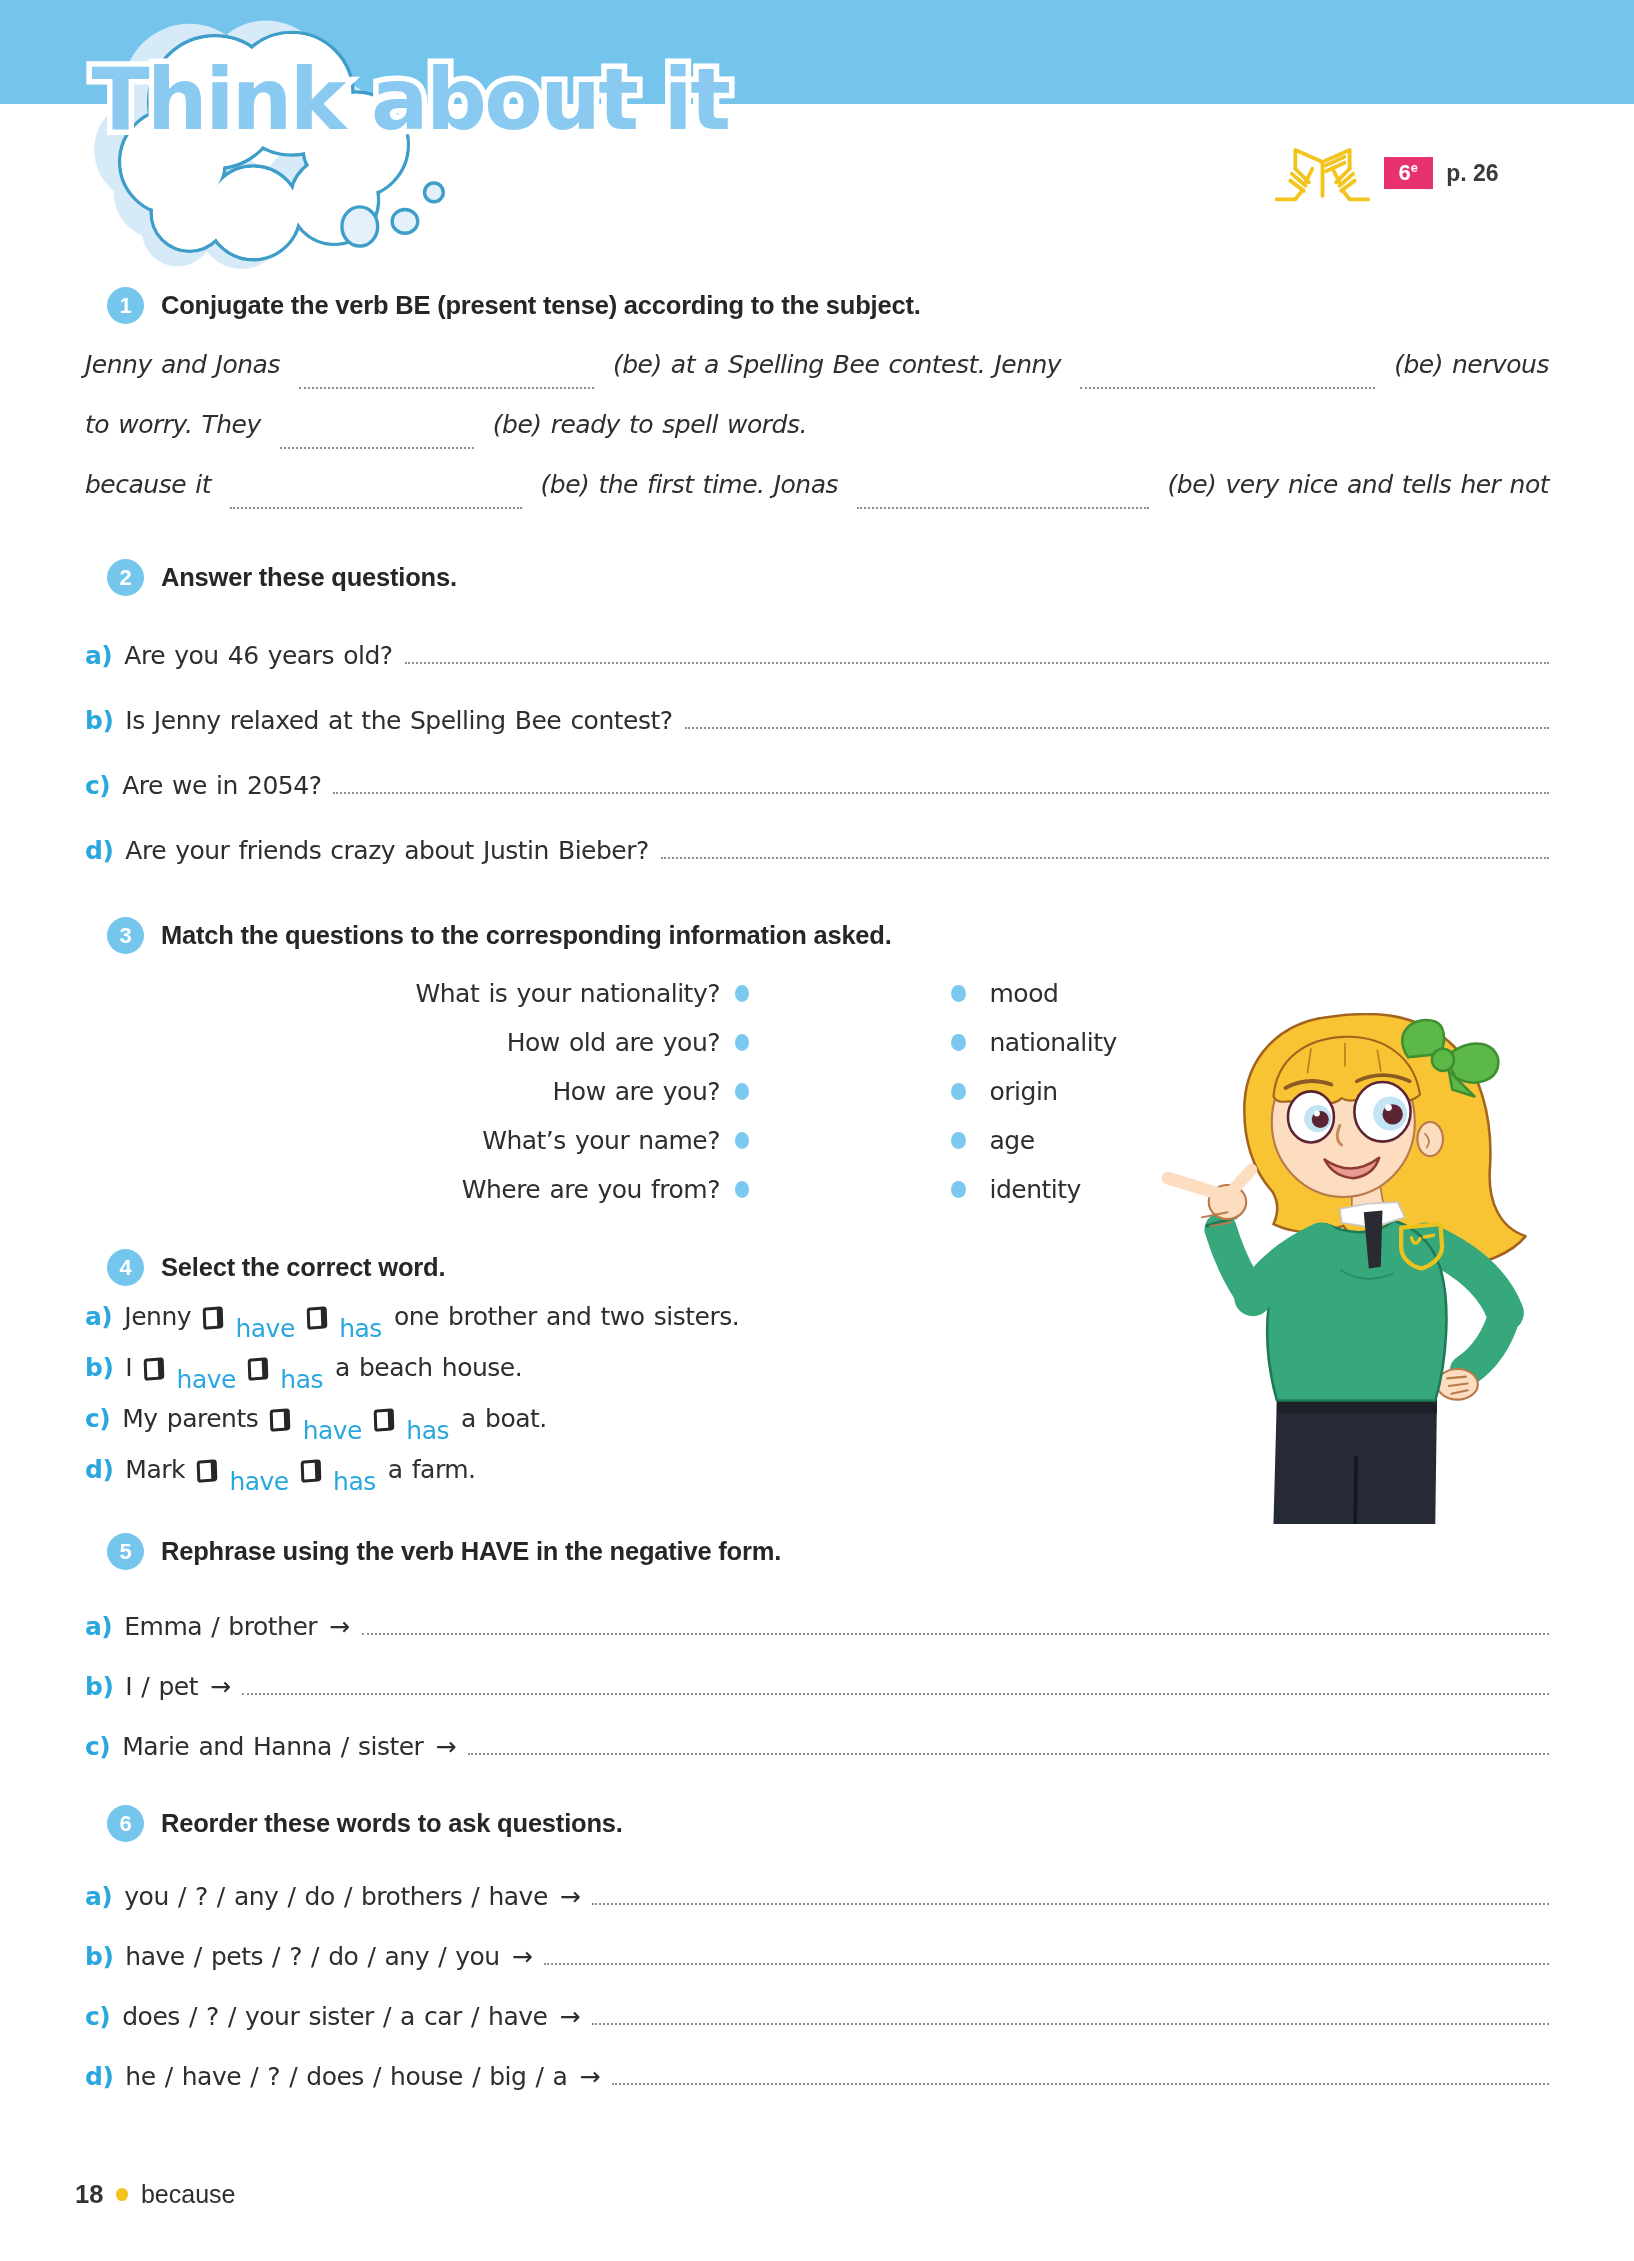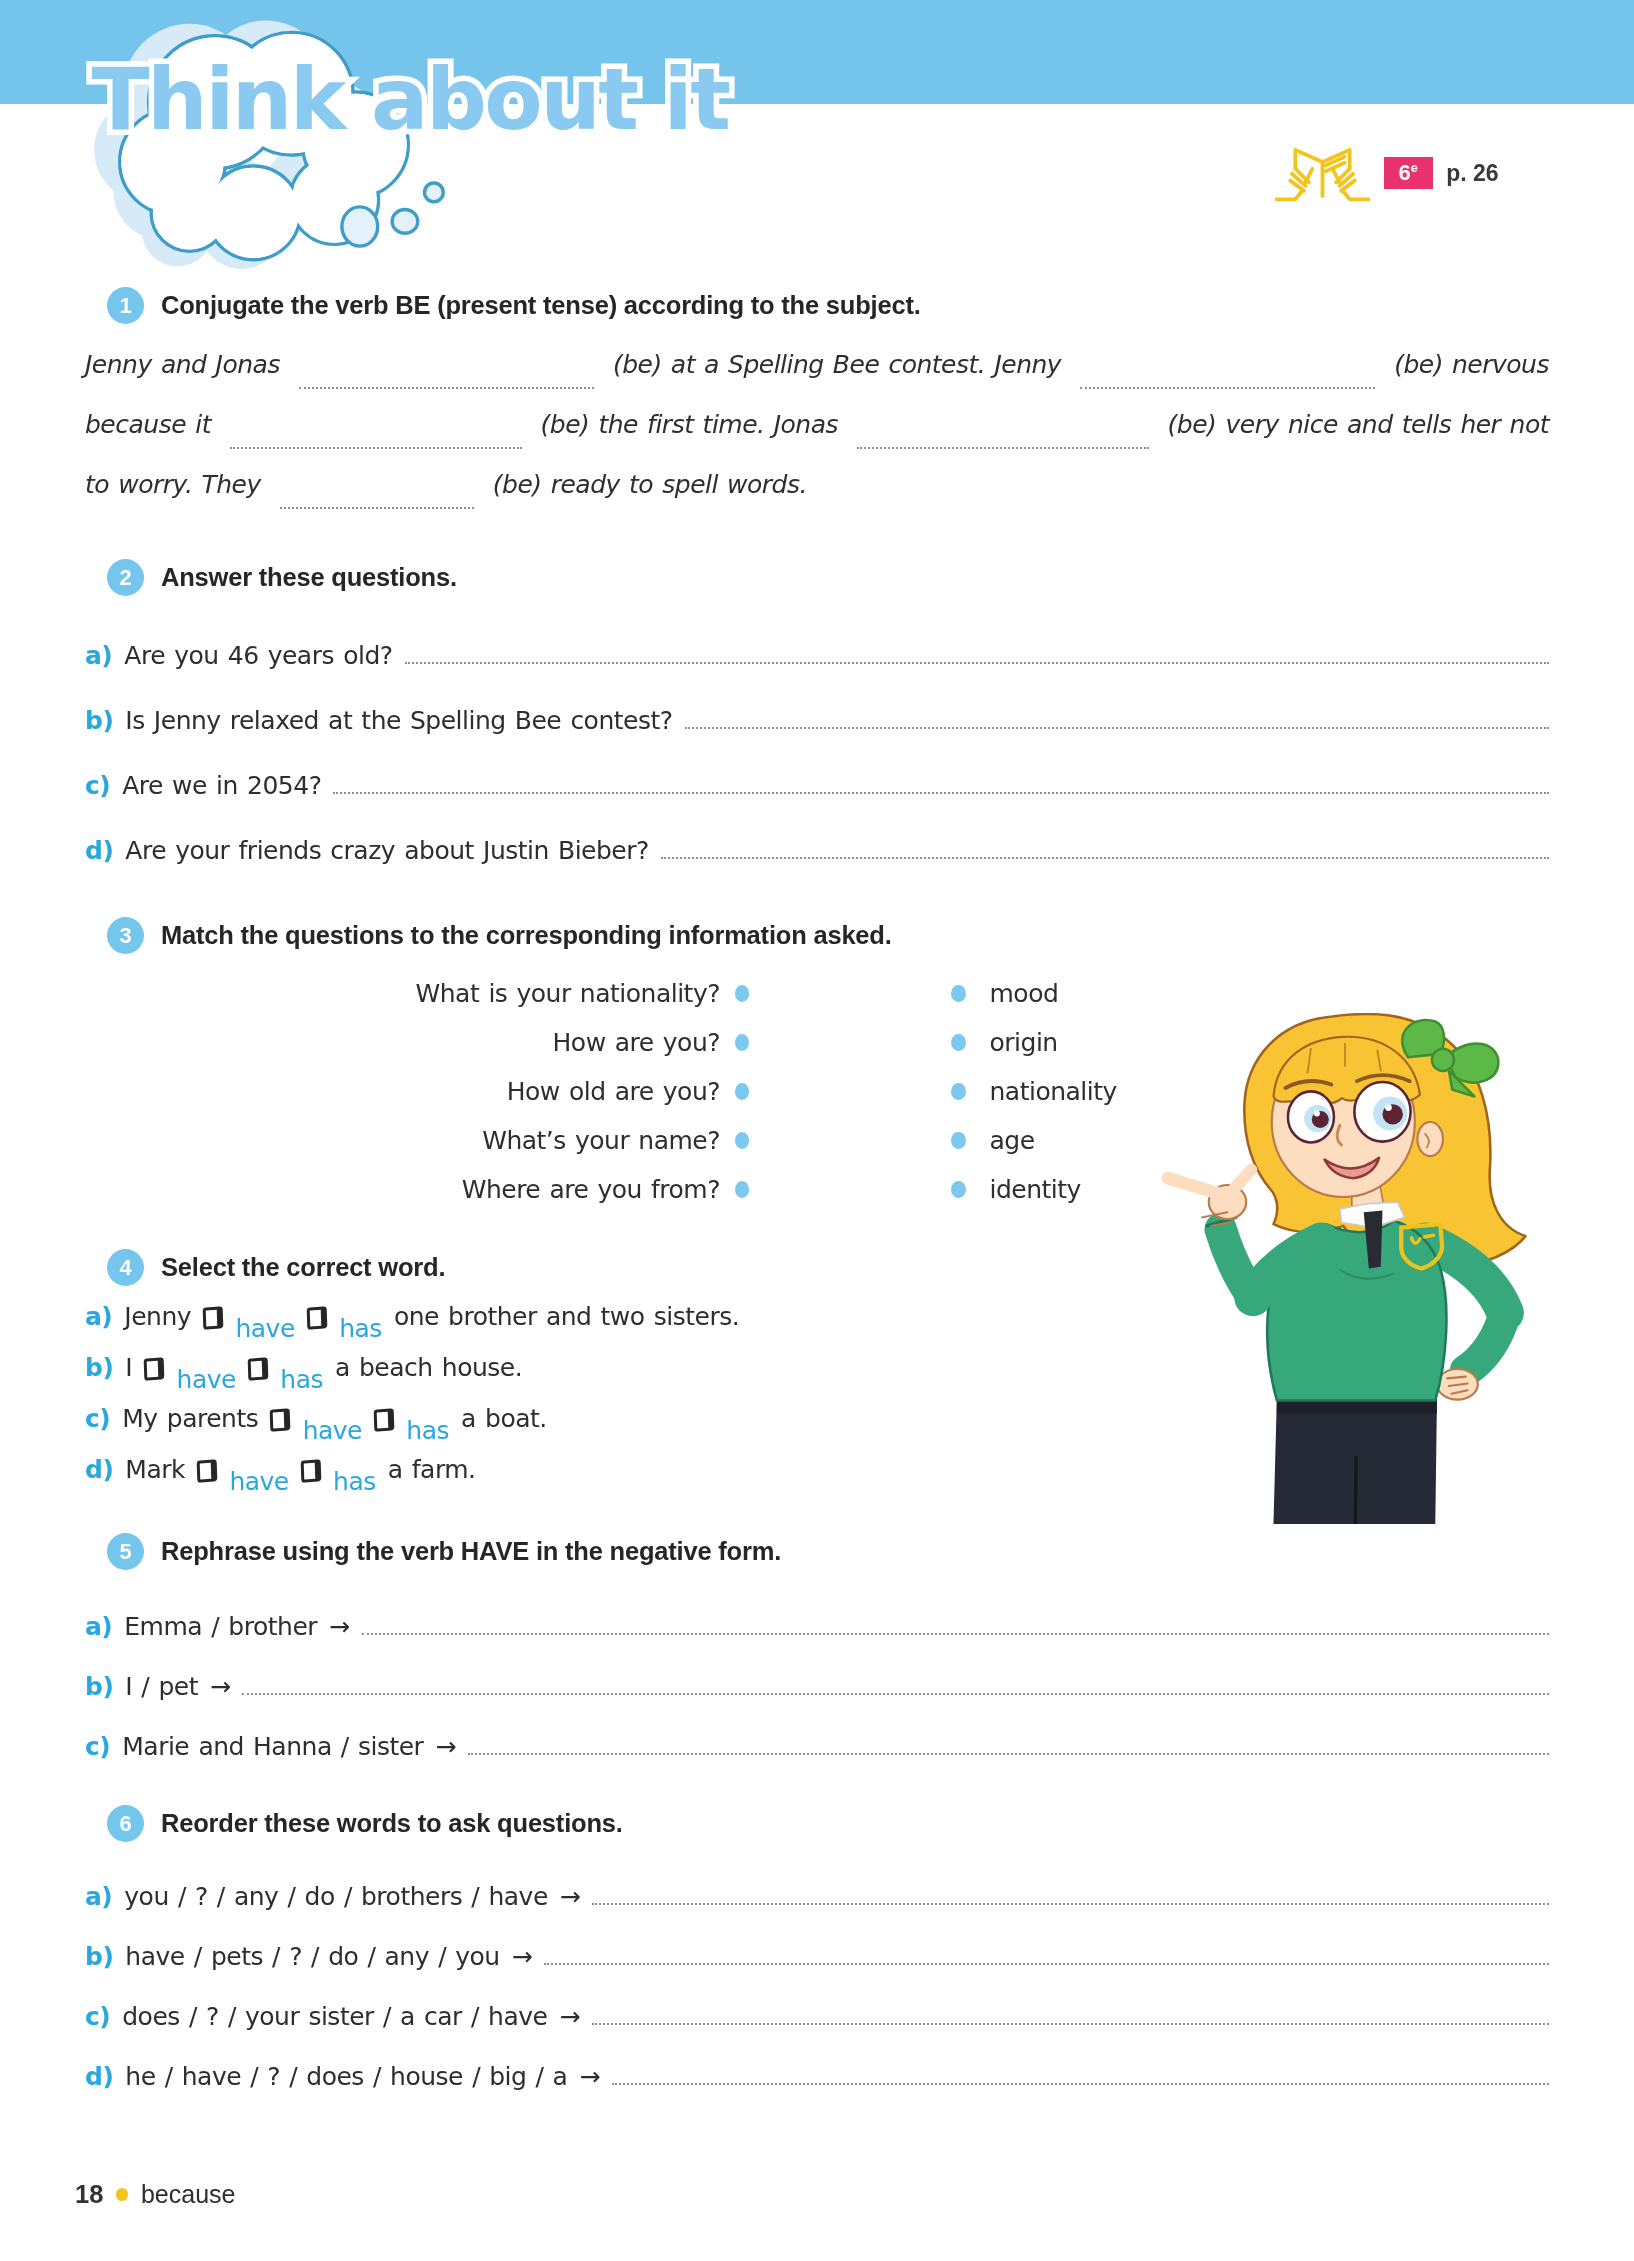--- a/index.html
+++ b/index.html
@@ -145,30 +145,30 @@
   </div>
   <div class="bodytxt" style="margin-top:25px">
     <div class="p-line">
       <span>Jenny and Jonas</span>
       <span class="blank grow"></span>
       <span>(be) at a Spelling Bee contest. Jenny</span>
       <span class="blank grow"></span>
       <span>(be) nervous</span>
     </div>
     <div class="p-line">
-      <span>because it</span>
-      <span class="blank grow"></span>
-      <span>(be) the first time. Jonas</span>
-      <span class="blank grow"></span>
-      <span>(be) very nice and tells her not</span>
-    </div>
-    <div class="p-line">
       <span>to worry. They</span>
       <span class="blank" style="width:194px"></span>
       <span>(be) ready to spell words.</span>
+    </div>
+    <div class="p-line">
+      <span>because it</span>
+      <span class="blank grow"></span>
+      <span>(be) the first time. Jonas</span>
+      <span class="blank grow"></span>
+      <span>(be) very nice and tells her not</span>
     </div>
   </div>
 </section>
 
 <section class="ex" style="top:558px">
   <div class="ex-head">
     <div class="num-badge">2</div>
     <h2>Answer these questions.</h2>
   </div>
   <div style="margin-top:25.5px">
@@ -202,32 +202,32 @@
   </div>
   <div style="margin-top:13.6px">
     <div class="match-row bodytxt">
       <span class="match-q">What is your nationality?</span>
       <span class="mdot left"></span>
       <span class="match-gap"></span>
       <span class="mdot"></span>
       <span class="match-a">mood</span>
     </div>
     <div class="match-row bodytxt">
+      <span class="match-q">How old are you?</span>
+      <span class="mdot left"></span>
+      <span class="match-gap"></span>
+      <span class="mdot"></span>
+      <span class="match-a">nationality</span>
+    </div>
+    <div class="match-row bodytxt">
       <span class="match-q">How are you?</span>
       <span class="mdot left"></span>
       <span class="match-gap"></span>
       <span class="mdot"></span>
       <span class="match-a">origin</span>
-    </div>
-    <div class="match-row bodytxt">
-      <span class="match-q">How old are you?</span>
-      <span class="mdot left"></span>
-      <span class="match-gap"></span>
-      <span class="mdot"></span>
-      <span class="match-a">nationality</span>
     </div>
     <div class="match-row bodytxt">
       <span class="match-q">What’s your name?</span>
       <span class="mdot left"></span>
       <span class="match-gap"></span>
       <span class="mdot"></span>
       <span class="match-a">age</span>
     </div>
     <div class="match-row bodytxt">
       <span class="match-q">Where are you from?</span>

